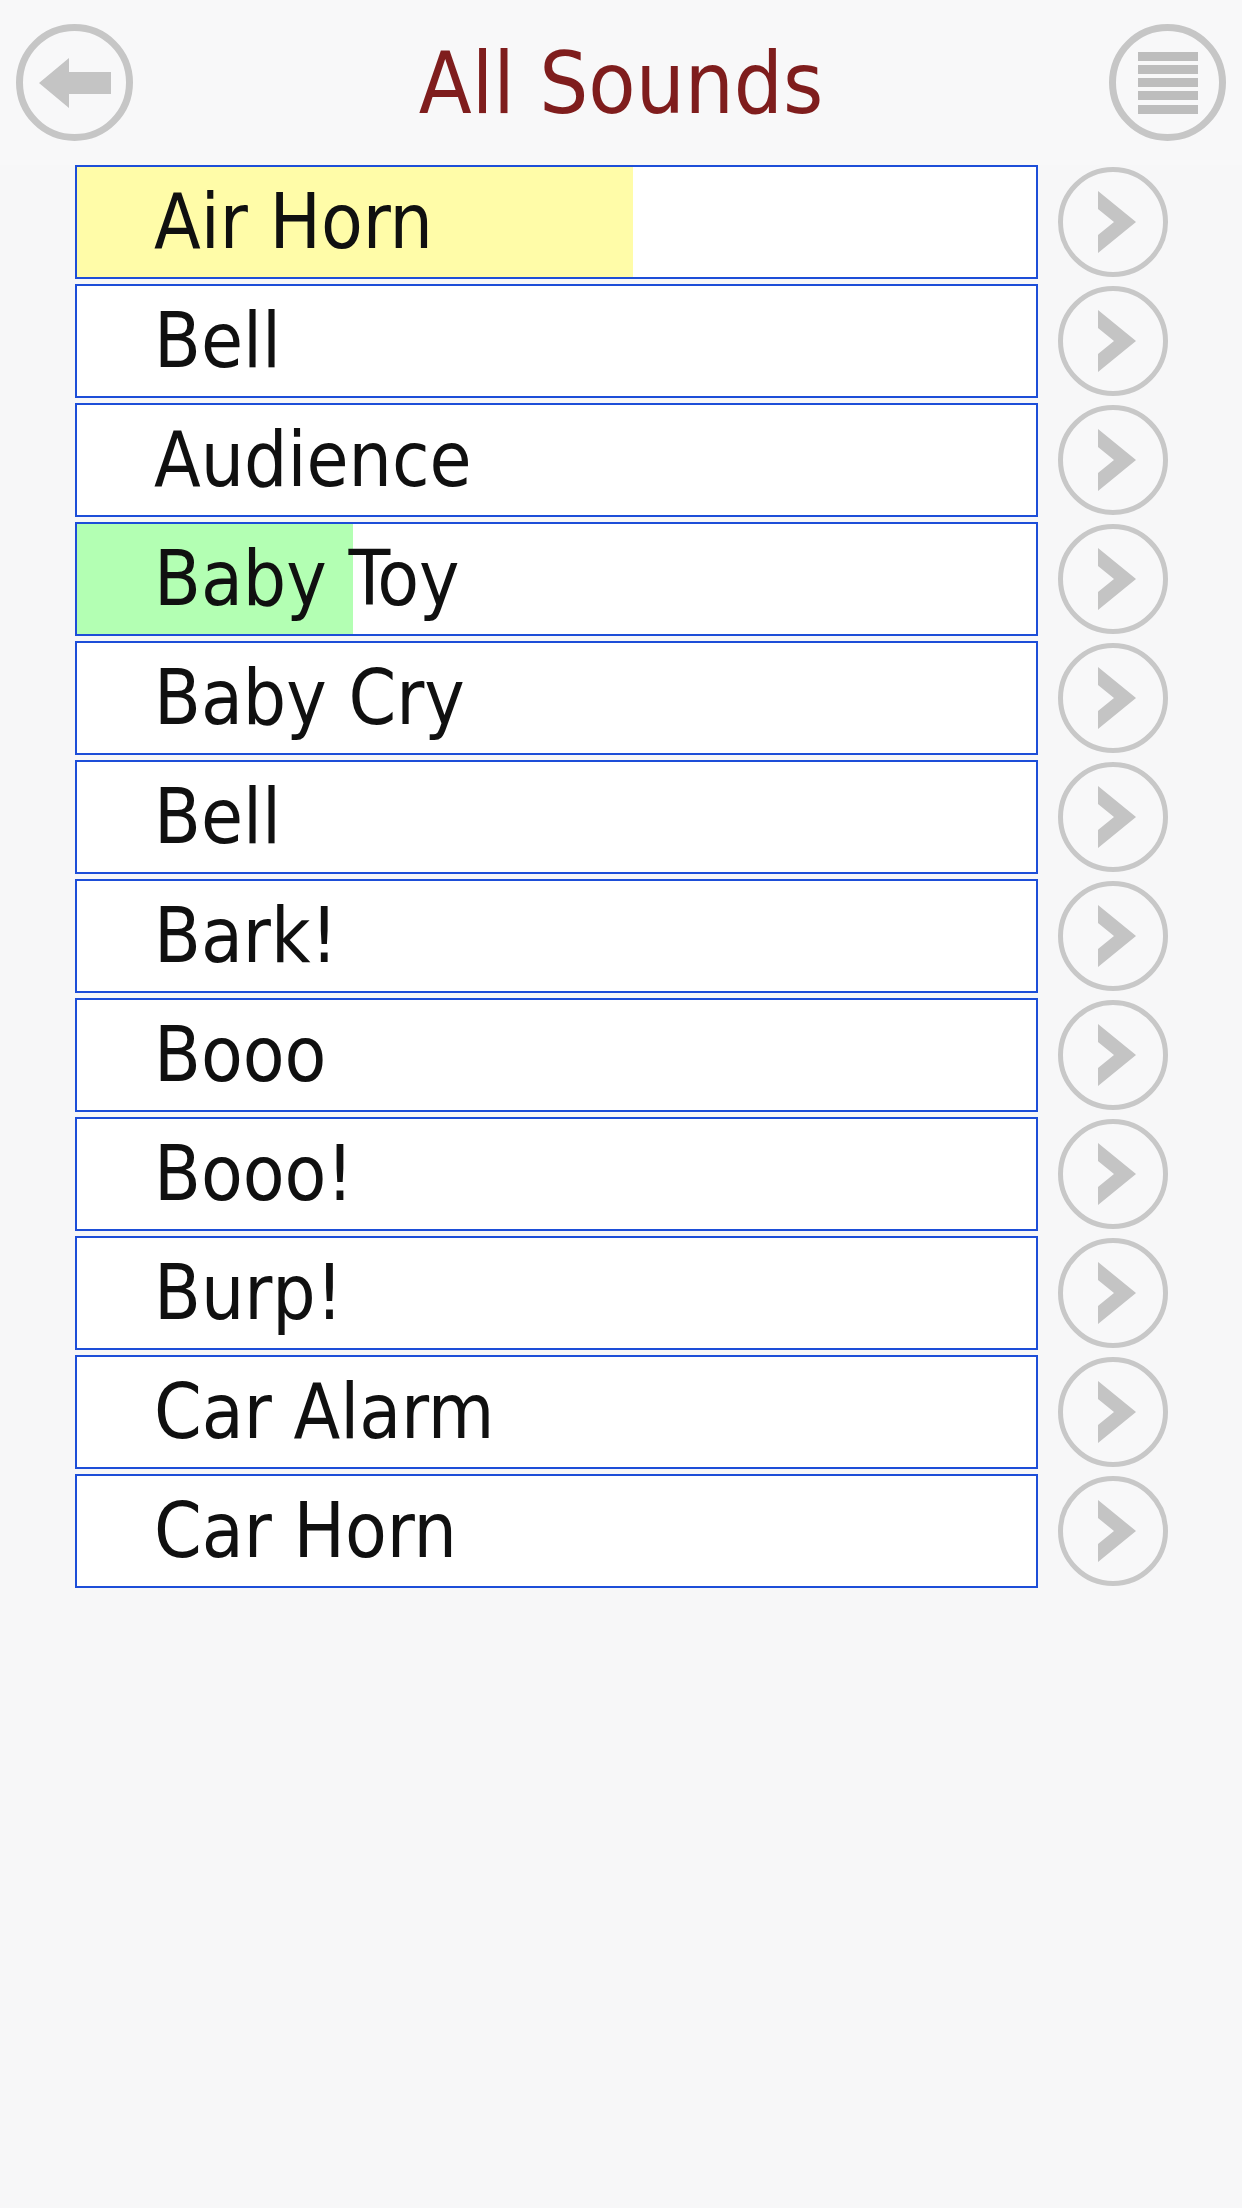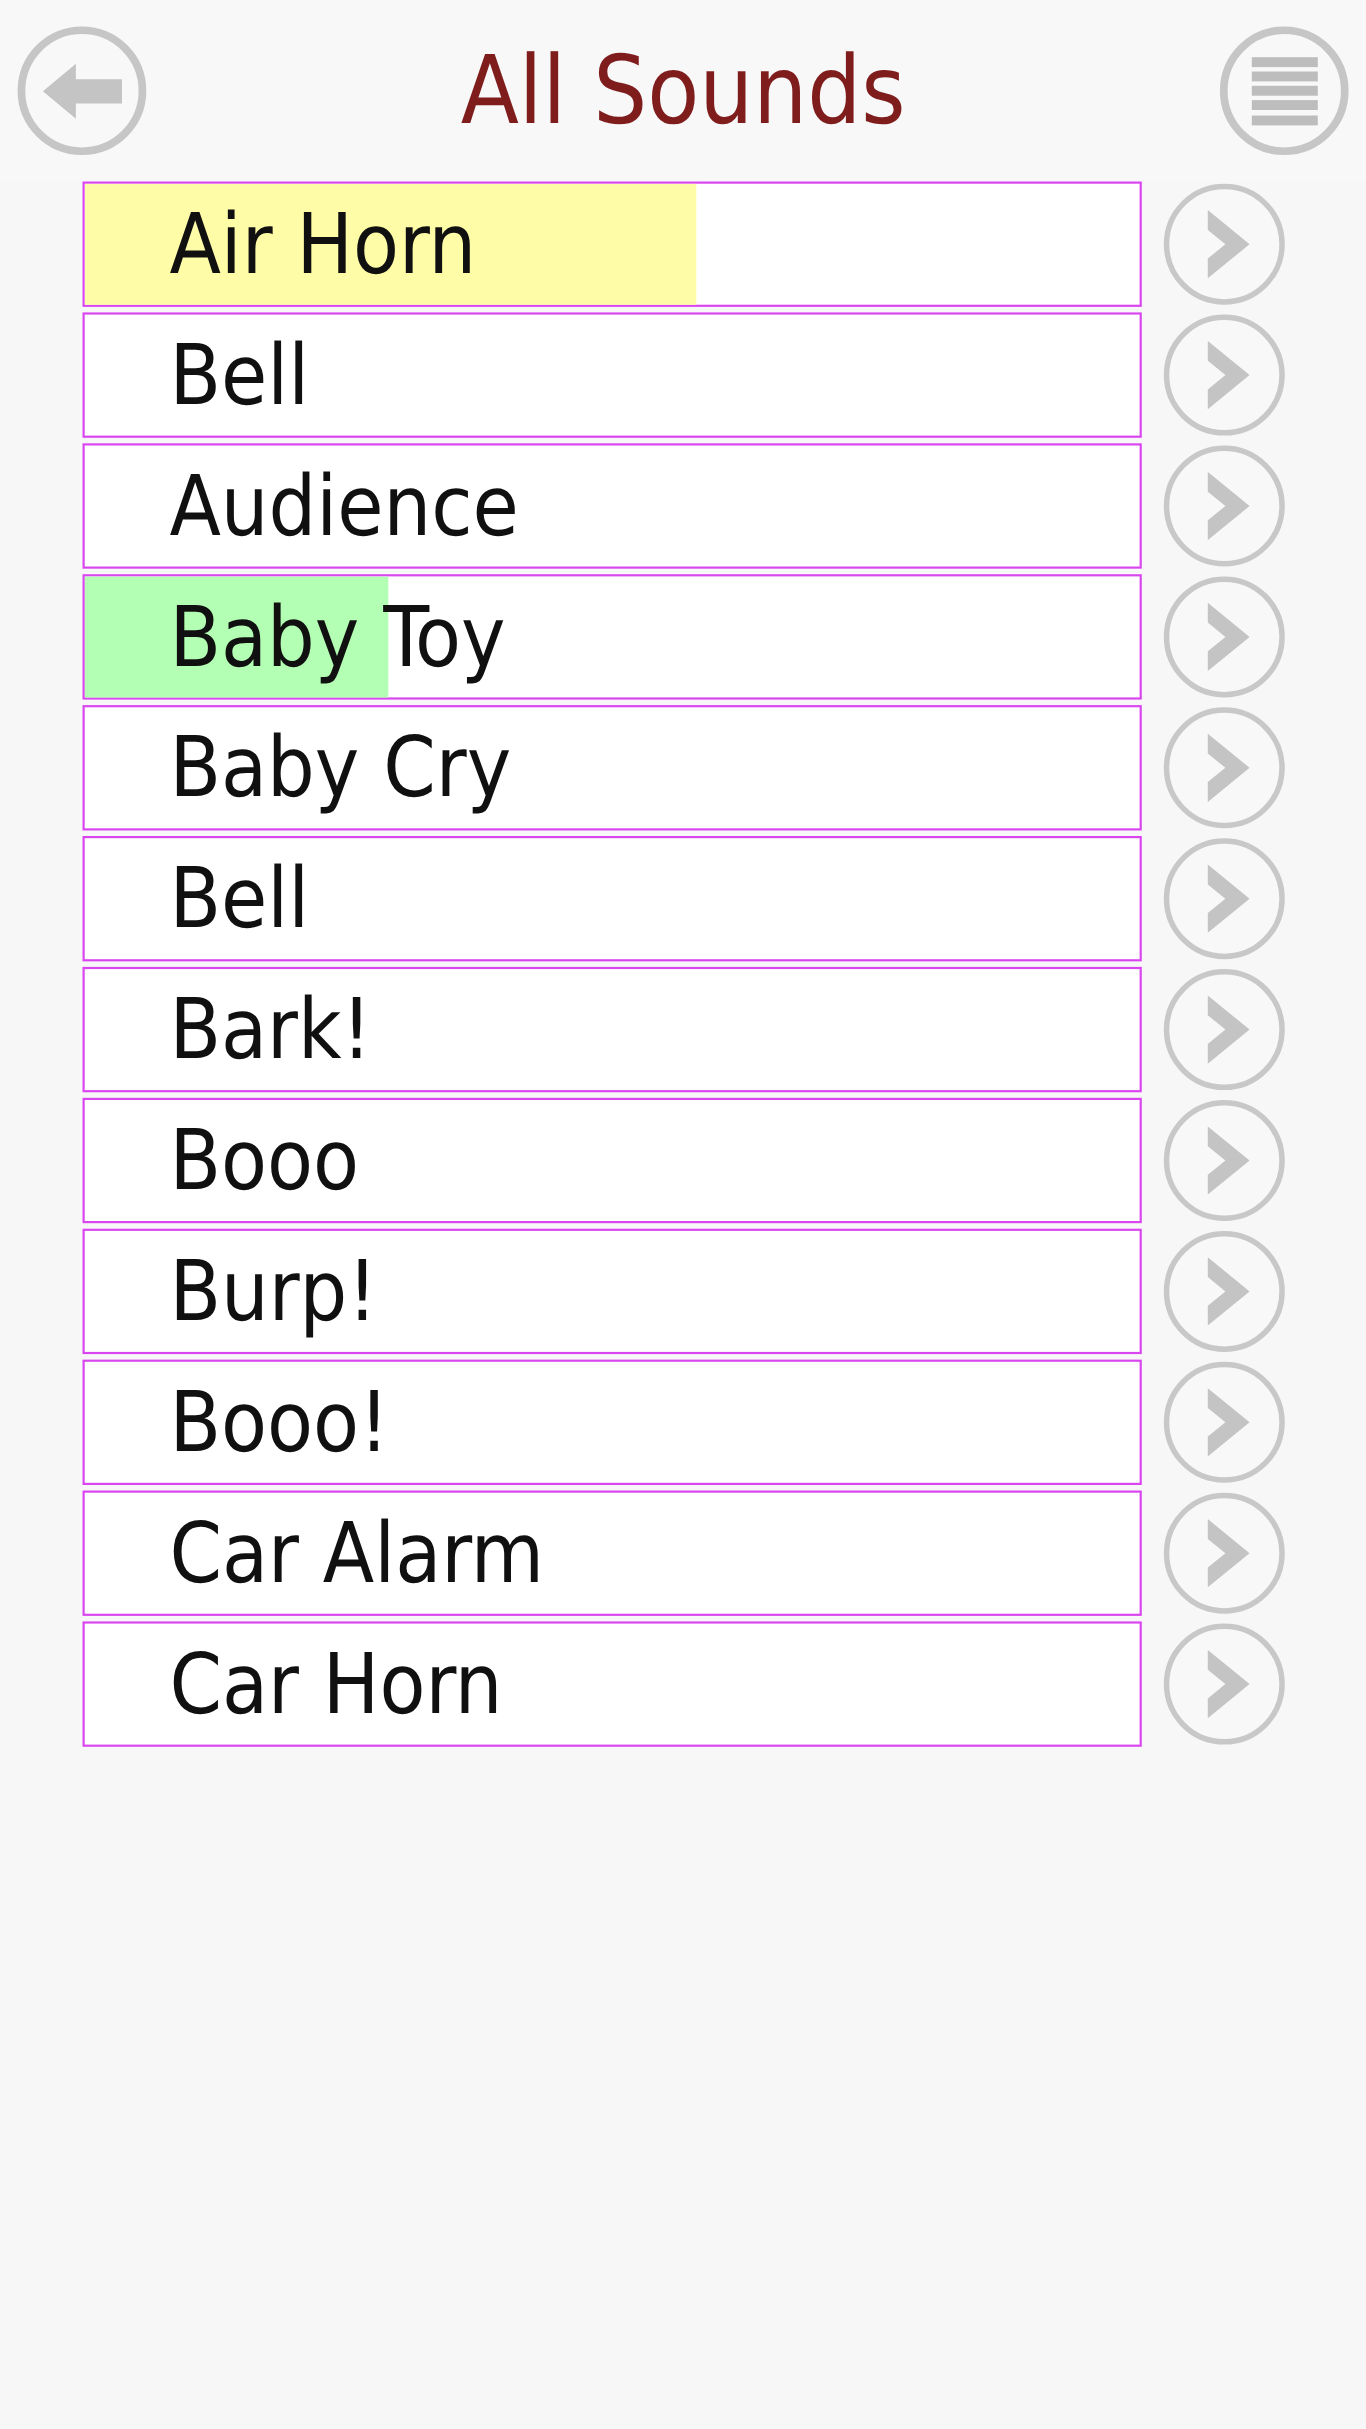--- a/index.html
+++ b/index.html
@@ -48,21 +48,21 @@
     position:relative;
     width:1242px;
     height:114px;
     margin-bottom:5px;
   }
   .row {
     position:absolute;
     left:75px; top:0;
     width:963px; height:114px;
     background:#ffffff;
-    border:2px solid #d946ef;
+    border:2px solid #1d4ed8;
     display:flex; align-items:center;
     overflow:hidden;
   }
   .row .label {
     position:relative;
     display:block;
     padding-left:77px;
     font-size:76px;
     line-height:114px;
     color:#101010;
@@ -191,40 +191,40 @@
           <span class="label">Booo</span>
         </div>
         <div class="chev-btn">
           <svg class="chev" viewBox="0 0 46 62">
             <path d="M8 0 L46 31 L8 62 L8 44 L24 31 L8 18 Z" fill="#c4c4c4"></path>
           </svg>
         </div>
       </div>
       <div class="row-wrap">
         <div class="row">
+          <span class="label">Booo!</span>
+        </div>
+        <div class="chev-btn">
+          <svg class="chev" viewBox="0 0 46 62">
+            <path d="M8 0 L46 31 L8 62 L8 44 L24 31 L8 18 Z" fill="#c4c4c4"></path>
+          </svg>
+        </div>
+      </div>
+      <div class="row-wrap">
+        <div class="row">
           <span class="label">Burp!</span>
         </div>
         <div class="chev-btn">
           <svg class="chev" viewBox="0 0 46 62">
             <path d="M8 0 L46 31 L8 62 L8 44 L24 31 L8 18 Z" fill="#c4c4c4"></path>
           </svg>
         </div>
       </div>
       <div class="row-wrap">
         <div class="row">
-          <span class="label">Booo!</span>
-        </div>
-        <div class="chev-btn">
-          <svg class="chev" viewBox="0 0 46 62">
-            <path d="M8 0 L46 31 L8 62 L8 44 L24 31 L8 18 Z" fill="#c4c4c4"></path>
-          </svg>
-        </div>
-      </div>
-      <div class="row-wrap">
-        <div class="row">
           <span class="label">Car Alarm</span>
         </div>
         <div class="chev-btn">
           <svg class="chev" viewBox="0 0 46 62">
             <path d="M8 0 L46 31 L8 62 L8 44 L24 31 L8 18 Z" fill="#c4c4c4"></path>
           </svg>
         </div>
       </div>
       <div class="row-wrap">
         <div class="row">

